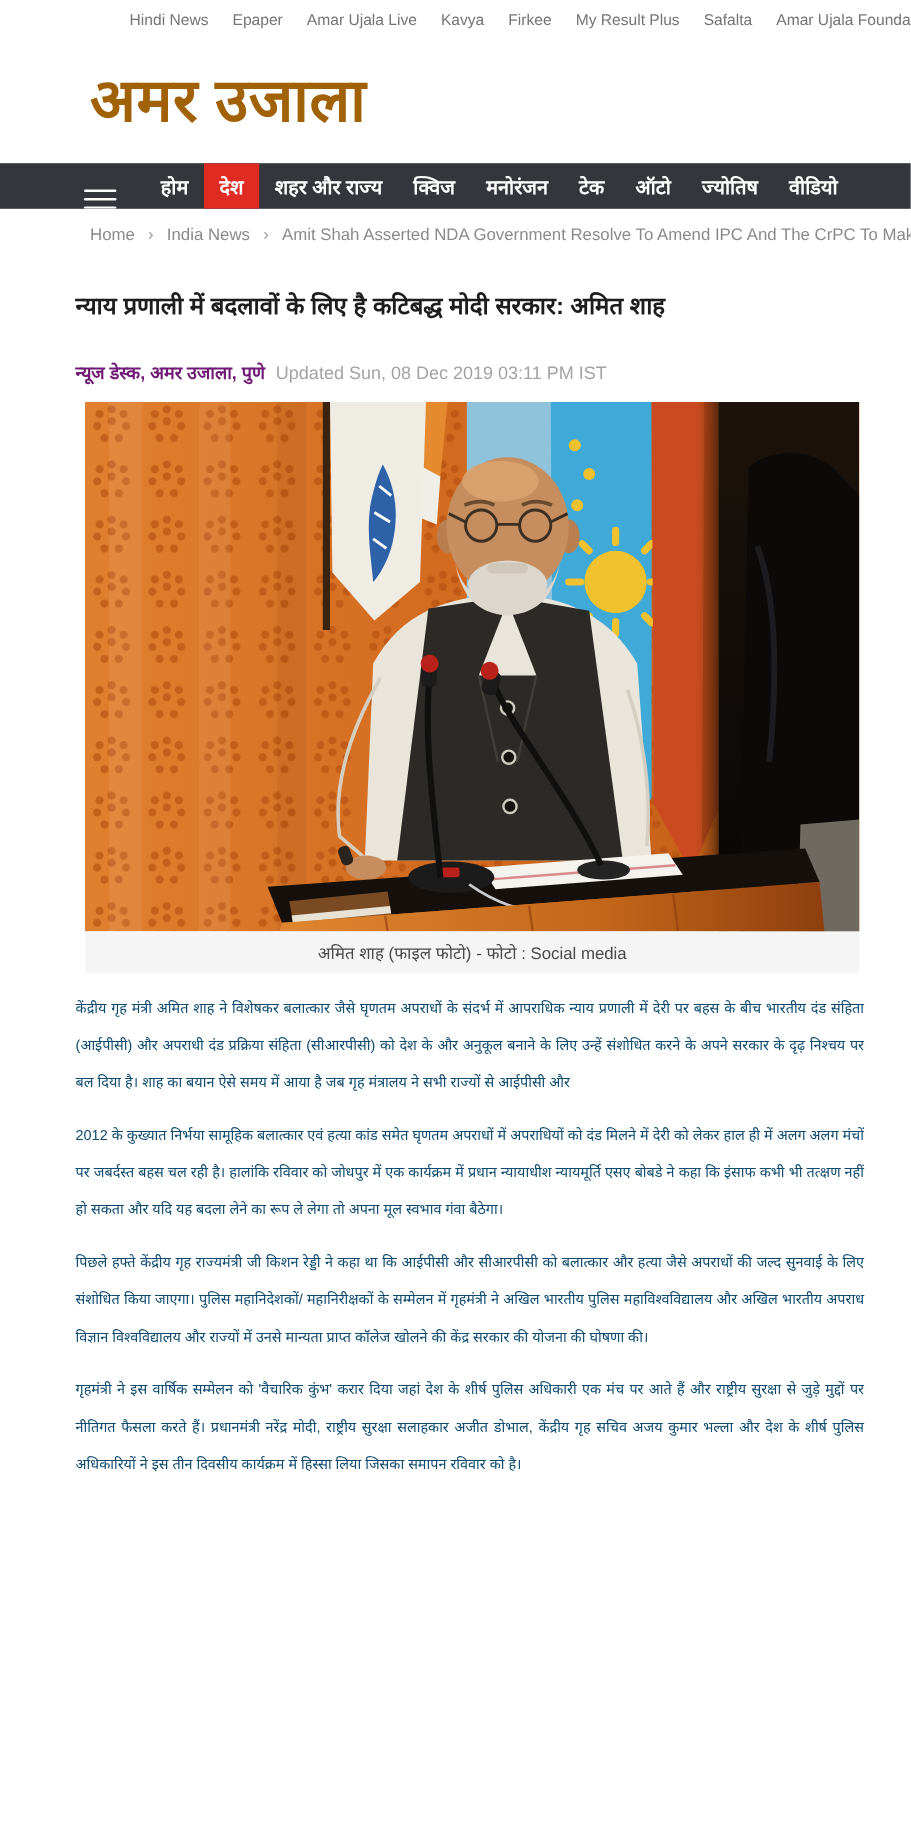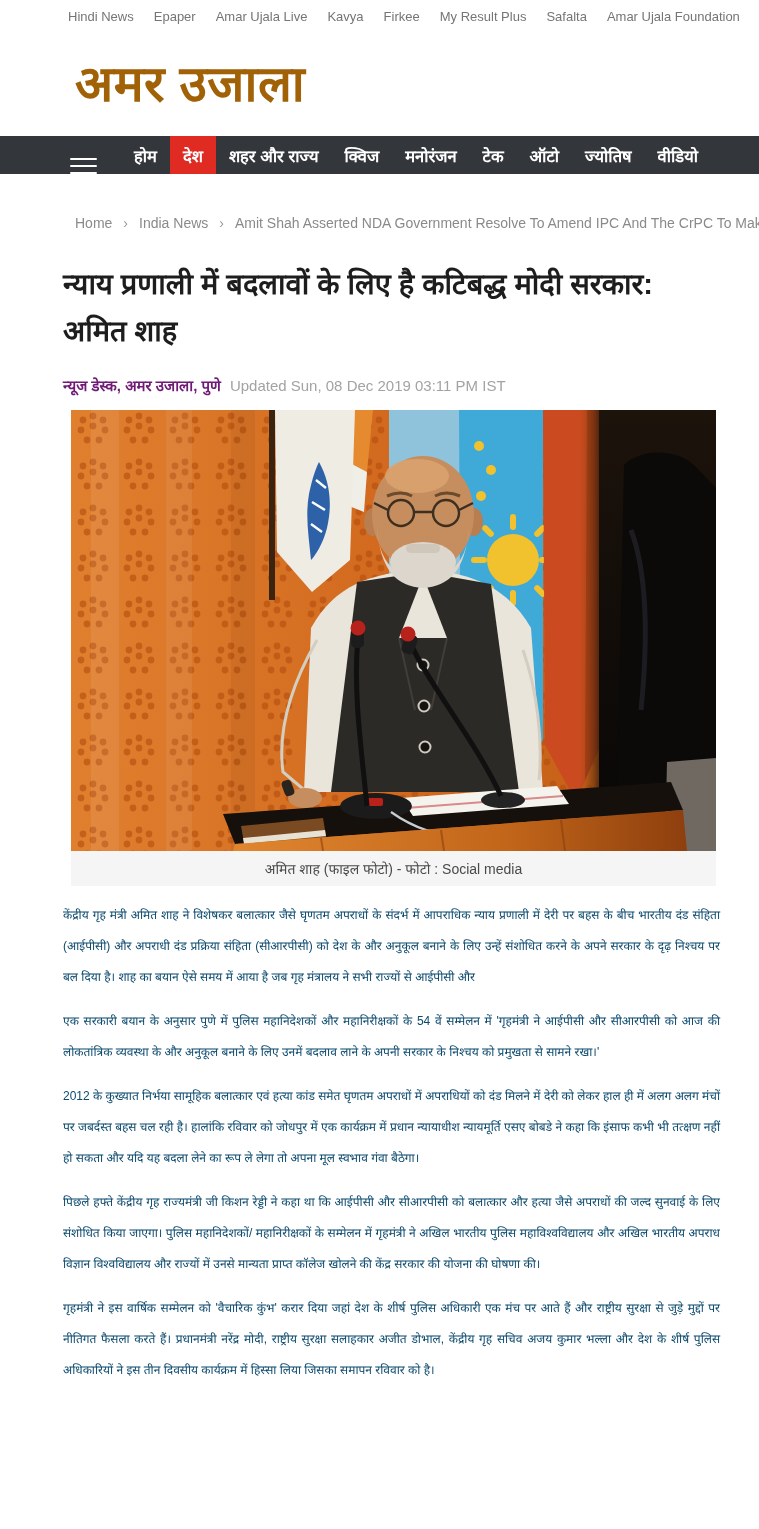--- a/index.html
+++ b/index.html
@@ -7,21 +7,21 @@
     width:759px; overflow-x:hidden;
     font-family:"Liberation Sans","DejaVu Sans",sans-serif;
     color:#2d2d2d;
     -webkit-font-smoothing:antialiased;
   }
   a{text-decoration:none;color:inherit;cursor:pointer;}
 
   
   .topbar{
     height:32px; display:flex; align-items:center; gap:20px;
-    padding-left:68px; white-space:nowrap; overflow:hidden;
+    padding-left:108px; white-space:nowrap; overflow:hidden;
   }
   .topbar a{font-size:13px;color:#757575;}
 
   
   .logo-wrap{height:104px;display:flex;align-items:center;padding-left:75px;}
   .logo{
     font-size:50px;font-weight:800;color:#a16207;letter-spacing:.5px;line-height:1;
   }
 
   
@@ -34,28 +34,28 @@
   .nav-item{
     color:#fff;font-size:16.5px;font-weight:700;height:38px;
     display:flex;align-items:center;padding:0 13px;
   }
   .nav-item.active{background:#e02b23;}
 
   
   .breadcrumb{
     display:flex;align-items:flex-end;gap:11px;
     padding:13px 0 6px 75px;font-size:14px;color:#8a8a8a;
-    white-space:nowrap;overflow:hidden;margin-top:28px;
+    white-space:nowrap;overflow:hidden;
   }
   .crumb-sep{color:#9a9a9a;font-size:14px;}
 
   
   .article{padding:0 39px 18px 63px;}
   .headline{
-    font-size:29px;line-height:47px;font-weight:700;color:#1d1d1d;
+    font-size:20px;line-height:47px;font-weight:700;color:#1d1d1d;
     margin:24px 0 0;
   }
   .byline{margin-top:20px;font-size:15px;display:flex;align-items:baseline;gap:9px;white-space:nowrap;}
   .author{color:#701a75;font-weight:700;}
   .updated{color:#a3a3a3;font-weight:400;}
 
   figure{margin:15px 0 0 8px;width:645px;}
   .art-image{display:block;width:645px;height:441px;background:#d2691e;}
   .caption{
     background:#f5f5f6;text-align:center;font-size:14px;color:#4a4a4a;
@@ -257,19 +257,18 @@
         <polygon points="164,434 612,400 616,441 162,441" fill="url(#podiumGrad)"></polygon>
         <path d="M250,428 L252,441 M370,420 L373,441 M490,410 L494,441" stroke="#8e3f0e" stroke-width="2" opacity="0.6"></path>
       </g>
     </svg>
 
     <figcaption class="caption">अमित शाह (फाइल फोटो) - फोटो : Social media</figcaption>
   </figure>
 
   <div class="body-text">
     <p>केंद्रीय गृह मंत्री अमित शाह ने विशेषकर बलात्कार जैसे घृणतम अपराधों के संदर्भ में आपराधिक न्याय प्रणाली में देरी पर बहस के बीच भारतीय दंड संहिता (आईपीसी) और अपराधी दंड प्रक्रिया संहिता (सीआरपीसी) को देश के और अनुकूल बनाने के लिए उन्हें संशोधित करने के अपने सरकार के दृढ़ निश्चय पर बल दिया है। शाह का बयान ऐसे समय में आया है जब गृह मंत्रालय ने सभी राज्यों से आईपीसी और</p>
-    <p>एक सरकारी बयान के अनुसार पुणे में पुलिस महानिदेशकों और महानिरीक्षकों के 54 वें सम्मेलन में 'गृहमंत्री ने आईपीसी और सीआरपीसी को आज की लोकतांत्रिक व्यवस्था के और अनुकूल बनाने के लिए उनमें बदलाव लाने के अपनी सरकार के निश्चय को प्रमुखता से सामने रखा।'</p>
     <p>2012 के कुख्यात निर्भया सामूहिक बलात्कार एवं हत्या कांड समेत घृणतम अपराधों में अपराधियों को दंड मिलने में देरी को लेकर हाल ही में अलग अलग मंचों पर जबर्दस्त बहस चल रही है। हालांकि रविवार को जोधपुर में एक कार्यक्रम में प्रधान न्यायाधीश न्यायमूर्ति एसए बोबडे ने कहा कि इंसाफ कभी भी तत्क्षण नहीं हो सकता और यदि यह बदला लेने का रूप ले लेगा तो अपना मूल स्वभाव गंवा बैठेगा।</p>
     <p>पिछले हफ्ते केंद्रीय गृह राज्यमंत्री जी किशन रेड्डी ने कहा था कि आईपीसी और सीआरपीसी को बलात्कार और हत्या जैसे अपराधों की जल्द सुनवाई के लिए संशोधित किया जाएगा। पुलिस महानिदेशकों/ महानिरीक्षकों के सम्मेलन में गृहमंत्री ने अखिल भारतीय पुलिस महाविश्वविद्यालय और अखिल भारतीय अपराध विज्ञान विश्वविद्यालय और राज्यों में उनसे मान्यता प्राप्त कॉलेज खोलने की केंद्र सरकार की योजना की घोषणा की।</p>
     <p>गृहमंत्री ने इस वार्षिक सम्मेलन को 'वैचारिक कुंभ' करार दिया जहां देश के शीर्ष पुलिस अधिकारी एक मंच पर आते हैं और राष्ट्रीय सुरक्षा से जुड़े मुद्दों पर नीतिगत फैसला करते हैं। प्रधानमंत्री नरेंद्र मोदी, राष्ट्रीय सुरक्षा सलाहकार अजीत डोभाल, केंद्रीय गृह सचिव अजय कुमार भल्ला और देश के शीर्ष पुलिस अधिकारियों ने इस तीन दिवसीय कार्यक्रम में हिस्सा लिया जिसका समापन रविवार को है।</p>
   </div>
 
 </div>
 
 </body></html>

